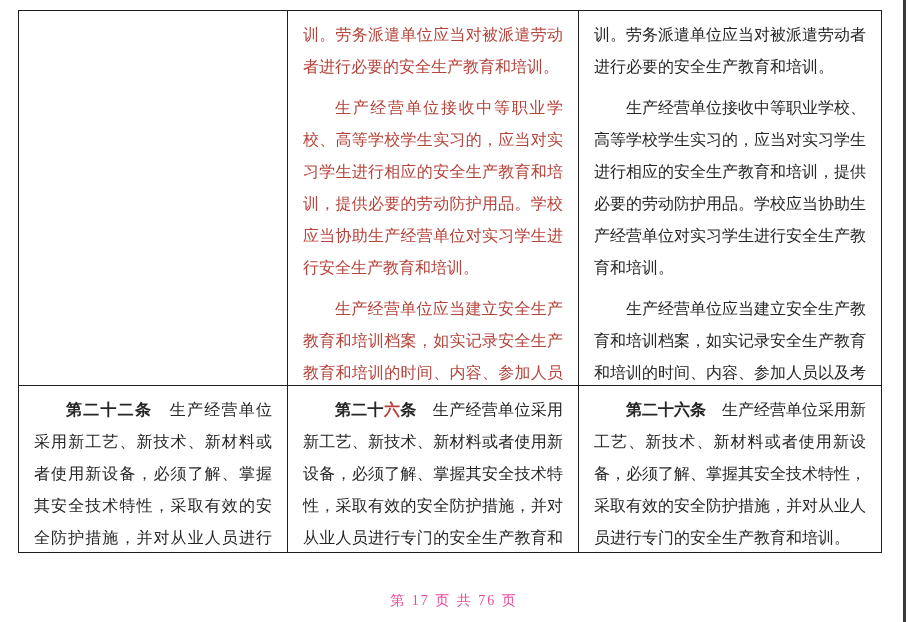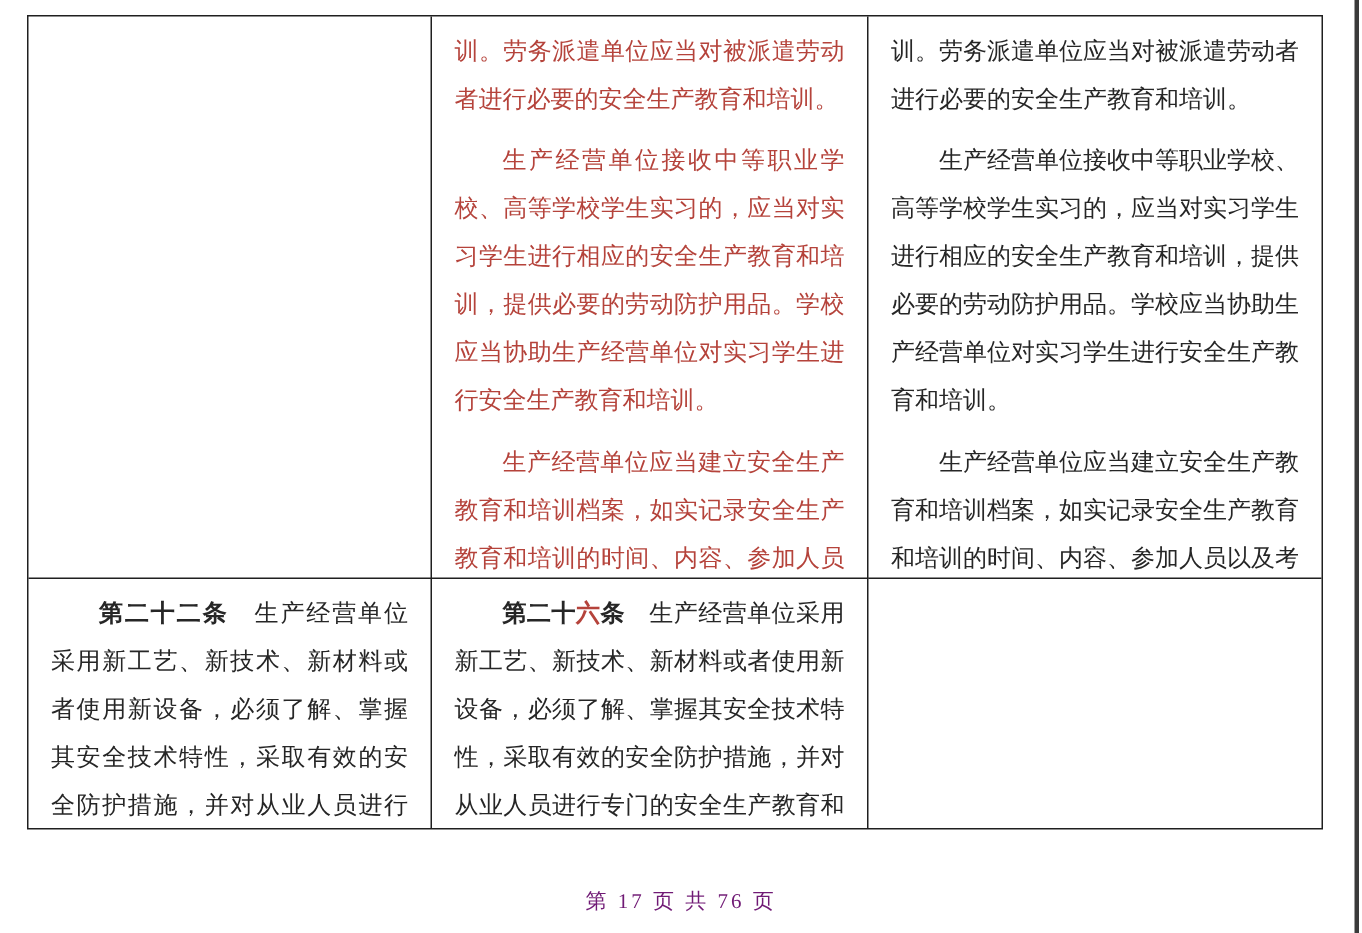--- a/index.html
+++ b/index.html
@@ -51,21 +51,21 @@
   .para .b   { font-weight: 700; font-family: Liberation Serif, serif; }
   .para .red { color: var(--red, #b5433b); }
   .page-footer {
     position: absolute;
     left: 0;
     top: 592px;
     width: 100%;
     text-align: center;
     font-size: 14px;
     letter-spacing: 2px;
-    color: #701a75;
+    color: #ec4899;
   }
   .right-edge-line {
     position: absolute;
     left: 903px;
     top: 0;
     width: 3px;
     height: 622px;
     background: #3a3a3a;
   }
 </style>
@@ -83,17 +83,20 @@
       <p class="para"><span>训。劳务派遣单位应当对被派遣劳动者进行必要的安全生产教育和培训。</span></p>
       <p class="para indent"><span>生产经营单位接收中等职业学校、高等学校学生实习的，应当对实习学生进行相应的安全生产教育和培训，提供必要的劳动防护用品。学校应当协助生产经营单位对实习学生进行安全生产教育和培训。</span></p>
       <p class="para indent"><span>生产经营单位应当建立安全生产教育和培训档案，如实记录安全生产教育和培训的时间、内容、参加人员以及考核结果等情况。</span></p>
     </div>
     <div class="td row-1 col-0 tone-black">
       <p class="para indent"><span class="b">第二十二条</span><span>　生产经营单位采用新工艺、新技术、新材料或者使用新设备，必须了解、掌握其安全技术特性，采取有效的安全防护措施，并对从业人员进行专门的安全生产教育</span></p>
     </div>
     <div class="td row-1 col-1 tone-black">
       <p class="para indent"><span class="b">第二十</span><span class="b red">六</span><span class="b">条</span><span>　生产经营单位采用新工艺、新技术、新材料或者使用新设备，必须了解、掌握其安全技术特性，采取有效的安全防护措施，并对从业人员进行专门的安全生产教育和培训。</span></p>
     </div>
+    <div class="td row-1 col-2 tone-black">
+      <p class="para indent"><span class="b">第二十六条</span><span>　生产经营单位采用新工艺、新技术、新材料或者使用新设备，必须了解、掌握其安全技术特性，采取有效的安全防护措施，并对从业人员进行专门的安全生产教育和培训。</span></p>
+    </div>
   </div>
 
 <div class="page-footer">第 17 页 共 76 页</div>
 
 <div class="right-edge-line"></div>
 
 </body></html>

